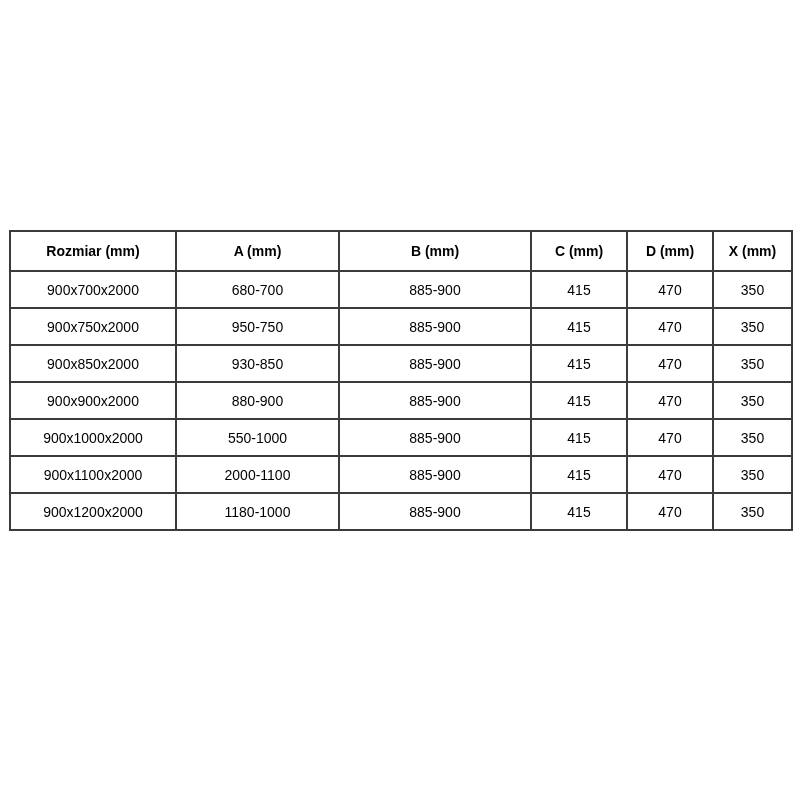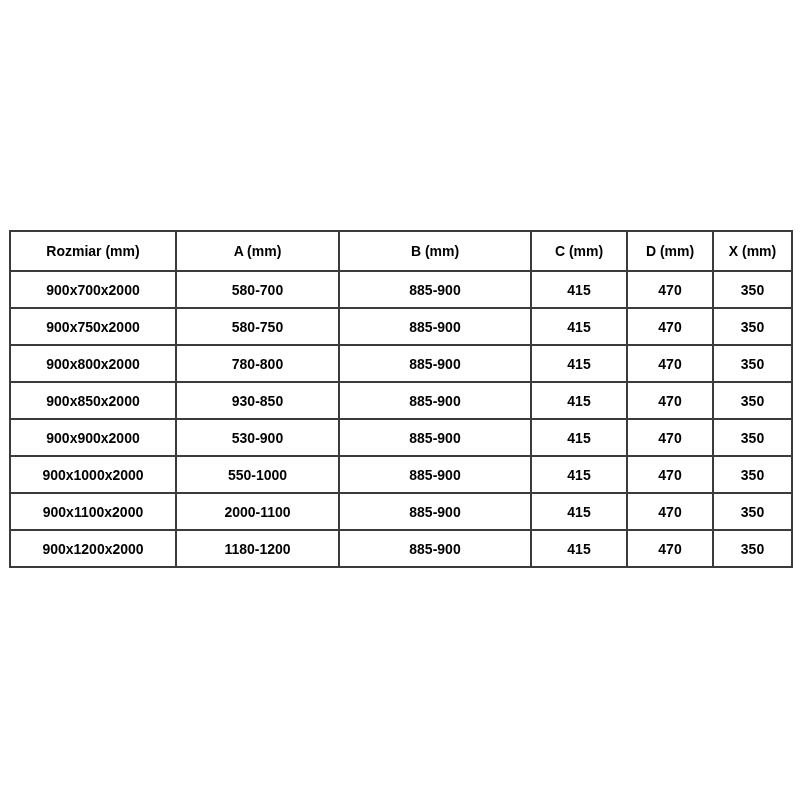--- a/index.html
+++ b/index.html
@@ -37,21 +37,21 @@
     font-size: 14px;
     padding: 0 4px;
     overflow: hidden;
     white-space: nowrap;
   }
   table.spec-table th {
     font-weight: bold;
     height: 38px;
   }
   table.spec-table td {
-    font-weight: bold;
+    font-weight: normal;
     height: 35px;
   }
   col.c-rozmiar { width: 166px; }
   col.c-a { width: 163px; }
   col.c-b { width: 192px; }
   col.c-c { width: 96px; }
   col.c-d { width: 86px; }
   col.c-x { width: 79px; }
 </style>
 </head>
@@ -74,53 +74,45 @@
           <th>A (mm)</th>
           <th>B (mm)</th>
           <th>C (mm)</th>
           <th>D (mm)</th>
           <th>X (mm)</th>
         </tr>
       </thead>
       <tbody>
         <tr>
           <td>900x700x2000</td>
-          <td>580-700</td>
+          <td>680-700</td>
           <td>885-900</td>
           <td>415</td>
           <td>470</td>
           <td>350</td>
         </tr>
         <tr>
           <td>900x750x2000</td>
-          <td>580-750</td>
-          <td>885-900</td>
-          <td>415</td>
-          <td>470</td>
-          <td>350</td>
-        </tr>
-        <tr>
-          <td>900x800x2000</td>
-          <td>780-800</td>
+          <td>950-750</td>
           <td>885-900</td>
           <td>415</td>
           <td>470</td>
           <td>350</td>
         </tr>
         <tr>
           <td>900x850x2000</td>
           <td>930-850</td>
           <td>885-900</td>
           <td>415</td>
           <td>470</td>
           <td>350</td>
         </tr>
         <tr>
           <td>900x900x2000</td>
-          <td>530-900</td>
+          <td>880-900</td>
           <td>885-900</td>
           <td>415</td>
           <td>470</td>
           <td>350</td>
         </tr>
         <tr>
           <td>900x1000x2000</td>
           <td>550-1000</td>
           <td>885-900</td>
           <td>415</td>
@@ -130,21 +122,21 @@
         <tr>
           <td>900x1100x2000</td>
           <td>2000-1100</td>
           <td>885-900</td>
           <td>415</td>
           <td>470</td>
           <td>350</td>
         </tr>
         <tr>
           <td>900x1200x2000</td>
-          <td>1180-1200</td>
+          <td>1180-1000</td>
           <td>885-900</td>
           <td>415</td>
           <td>470</td>
           <td>350</td>
         </tr>
       </tbody>
     </table>
   </div>
 </div>
 

